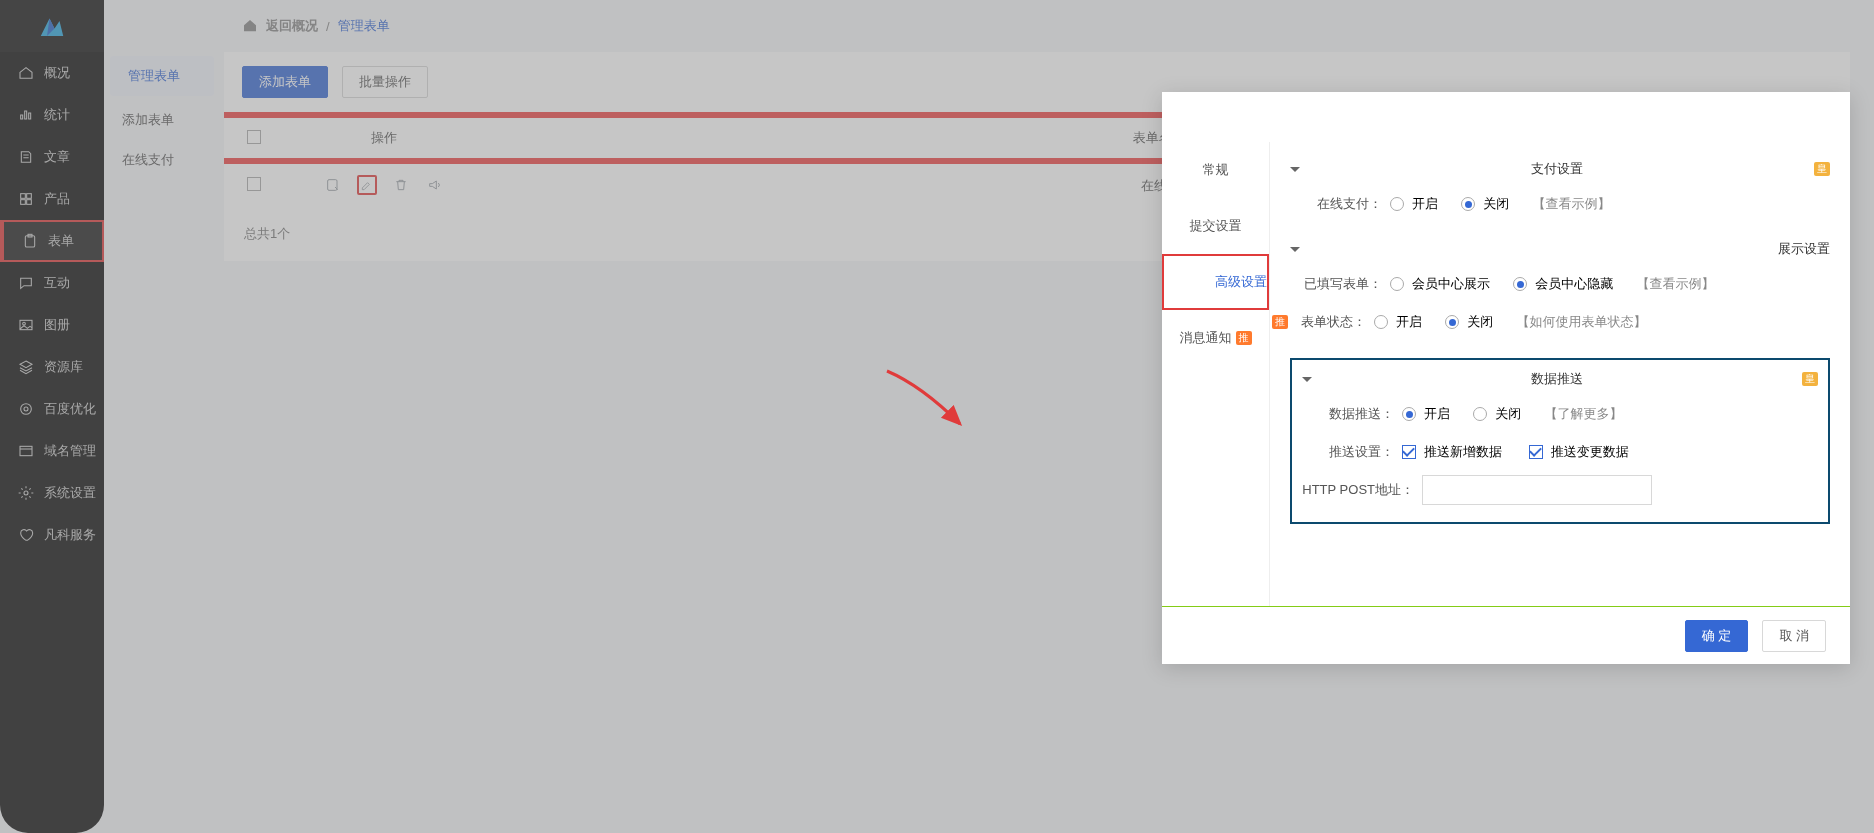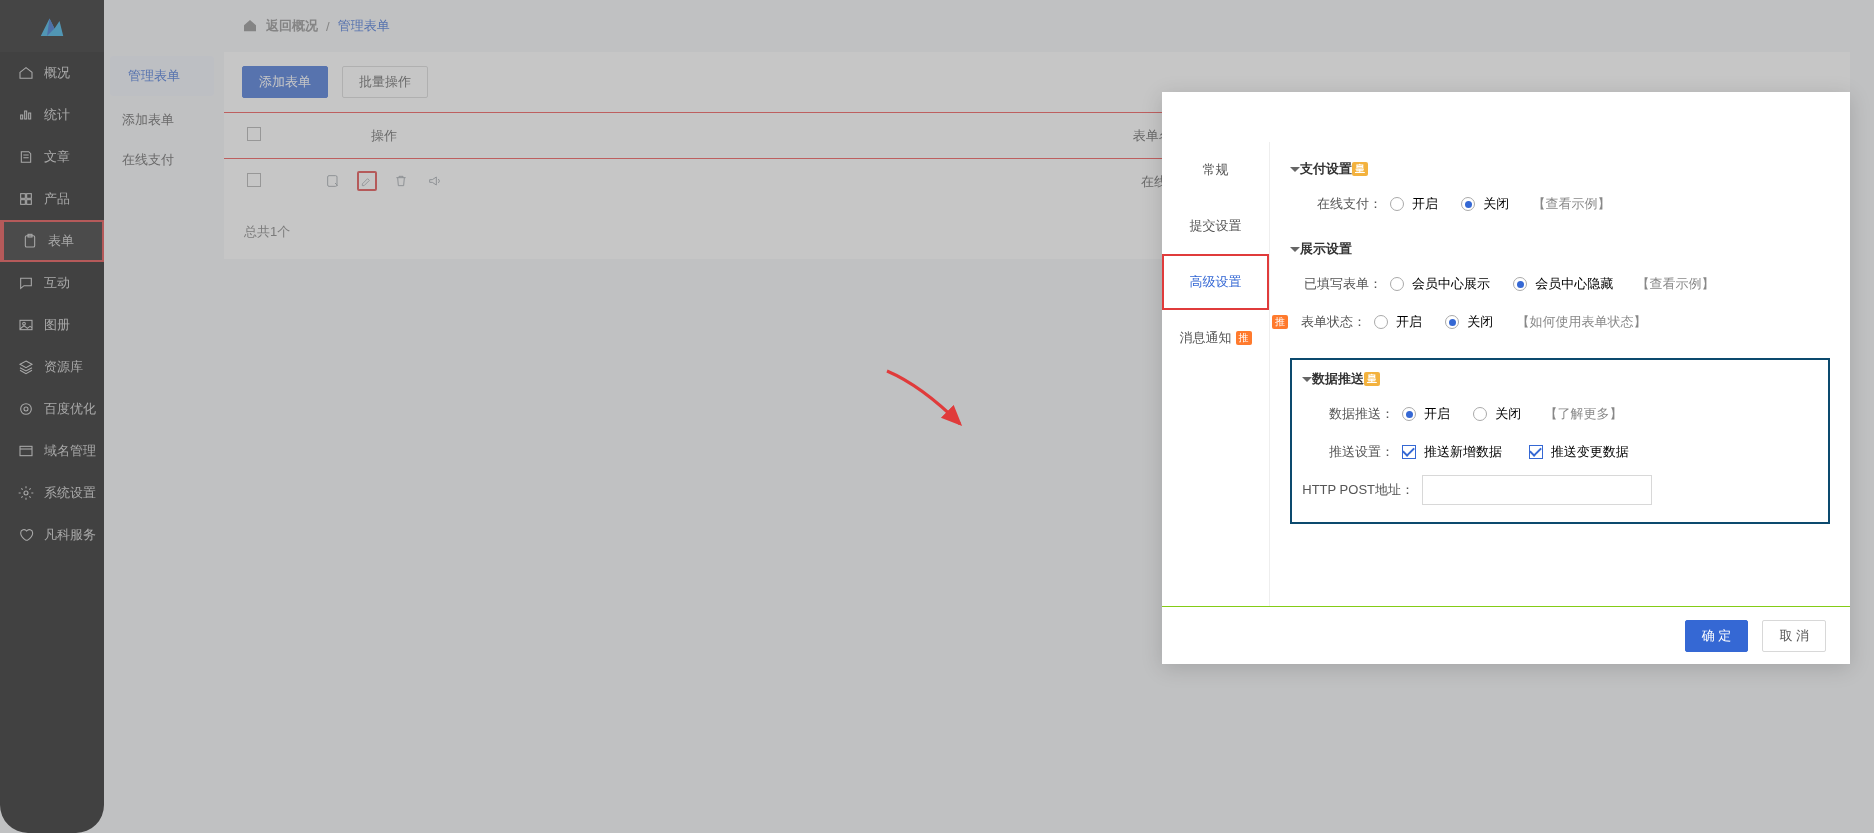--- a/index.html
+++ b/index.html
@@ -31,43 +31,43 @@
 .breadcrumb { height: 52px; display: flex; align-items: center; gap: 8px; padding-left: 28px; color: #888; }
 .breadcrumb a { color: #888; text-decoration: none; font-weight: bold; }
 .breadcrumb .cur { color: #3568d4; }
 
 .panel { margin: 0 24px 24px 10px; background: #fff; }
 .panel-toolbar { padding: 14px 18px; display: flex; gap: 14px; }
 .btn { height: 32px; padding: 0 16px; border: 1px solid #d8d8d8; background: #fff; color: #555; border-radius: 2px; cursor: pointer; display: inline-flex; align-items: center; }
 .btn-primary { background: #3568d4; border-color: #3568d4; color: #fff; }
 
 .tbl { width: 100%; border-collapse: collapse; }
-.tbl th, .tbl td { height: 46px; border-top: 1px solid #ef4444; color: #555; font-weight: normal; text-align: center; }
+.tbl th, .tbl td { height: 46px; border-top: 6px solid #ef4444; color: #555; font-weight: normal; text-align: center; }
 .tbl th:first-child, .tbl td:first-child { width: 60px; }
 .tbl th:nth-child(2), .tbl td:nth-child(2) { width: 200px; }
 .row-ops { display: inline-flex; gap: 14px; justify-content: center; }
 .op-ic { width: 20px; height: 20px; display: inline-flex; align-items: center; justify-content: center; border-radius: 2px; }
 .op-ic.boxed { border: 2px solid #e03b3b; padding: 1px; }
 .op-ic svg { width: 16px; height: 16px; stroke: #9aa0a6; fill: none; stroke-width: 1.5; }
 .tbl-footer { padding: 18px 20px; color: #777; }
 
 
 .overlay { position: absolute; inset: 0; background: rgba(128,128,128,0.45); }
 .modal { position: absolute; right: 24px; top: 92px; width: 688px; height: 572px; background: #fff; box-shadow: 0 4px 20px rgba(0,0,0,.15); }
 .modal-head { height: 50px; border-bottom: 1px solid #eee; display: flex; align-items: center; justify-content: space-between; padding: 0 18px; }
 .modal-close { width: 18px; height: 18px; cursor: pointer; color: #888; display: inline-flex; }
 .modal-body { position: absolute; top: 50px; bottom: 58px; left: 0; right: 0; display: flex; }
 .modal-tabs { width: 108px; border-right: 1px solid #eee; }
 .modal-tab { height: 56px; display: flex; align-items: center; justify-content: center; gap: 4px; cursor: pointer; color: #555; position: relative; }
-.modal-tab.active { color: #3568d4; border: 2px solid #e03b3b; border-left-width: 2px; }
+.modal-tab.active { color: #3568d4; border: 2px solid #e03b3b; border-left-width: 2px; justify-content: flex-end; }
 .tag { display: inline-block; font-size: 10px; background: #ff7a2d; color: #fff; padding: 0 3px; border-radius: 2px; line-height: 14px; }
 .tag.gold { background: #f3b23e; }
 .modal-content { flex: 1; overflow: auto; padding: 18px 20px 6px 20px; }
 .section { margin-bottom: 20px; }
-.section-head { display: flex; align-items: center; gap: 0; color: #333; font-weight: 700; margin-bottom: 10px; }
+.section-head { display: flex; align-items: center; gap: 20px; color: #333; font-weight: 400; margin-bottom: 10px; justify-content: space-between; }
 .caret { display: inline-block; border-style: solid; border-width: 5px 5px 0 5px; border-color: #666 transparent transparent transparent; }
 .form-row { display: flex; align-items: center; min-height: 32px; margin: 6px 0; }
 .form-label { width: 100px; text-align: right; color: #555; padding-right: 8px; }
 .radio-set, .check-set { display: inline-flex; align-items: center; gap: 8px; text-align: center; }
 .radio { width: 14px; height: 14px; border: 1.5px solid #aaa; border-radius: 50%; display: inline-block; position: relative; }
 .radio.on::after { content: ""; position: absolute; inset: 2.5px; background: #3568d4; border-radius: 50%; }
 .chk { width: 14px; height: 14px; border: 1.5px solid #aaa; display: inline-block; position: relative; }
 .chk.on { border-color: #3568d4; }
 .chk.on::after { content: ""; position: absolute; left: 2px; top: -1px; width: 5px; height: 9px; border: solid #3568d4; border-width: 0 2px 2px 0; transform: rotate(45deg); }
 .linkish { color: #888; }

